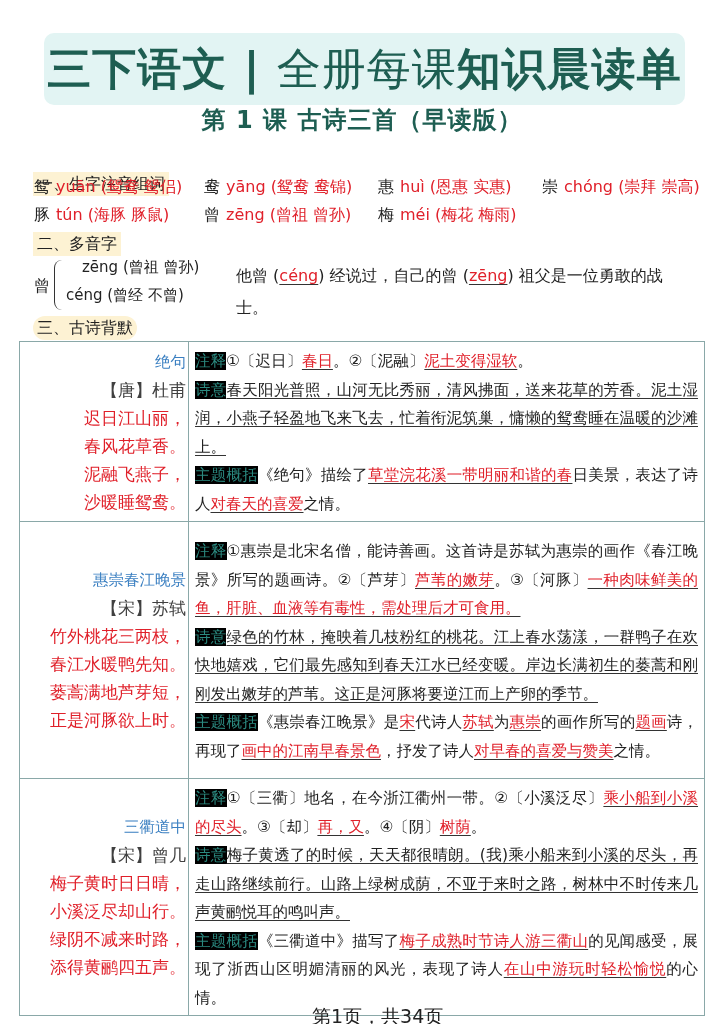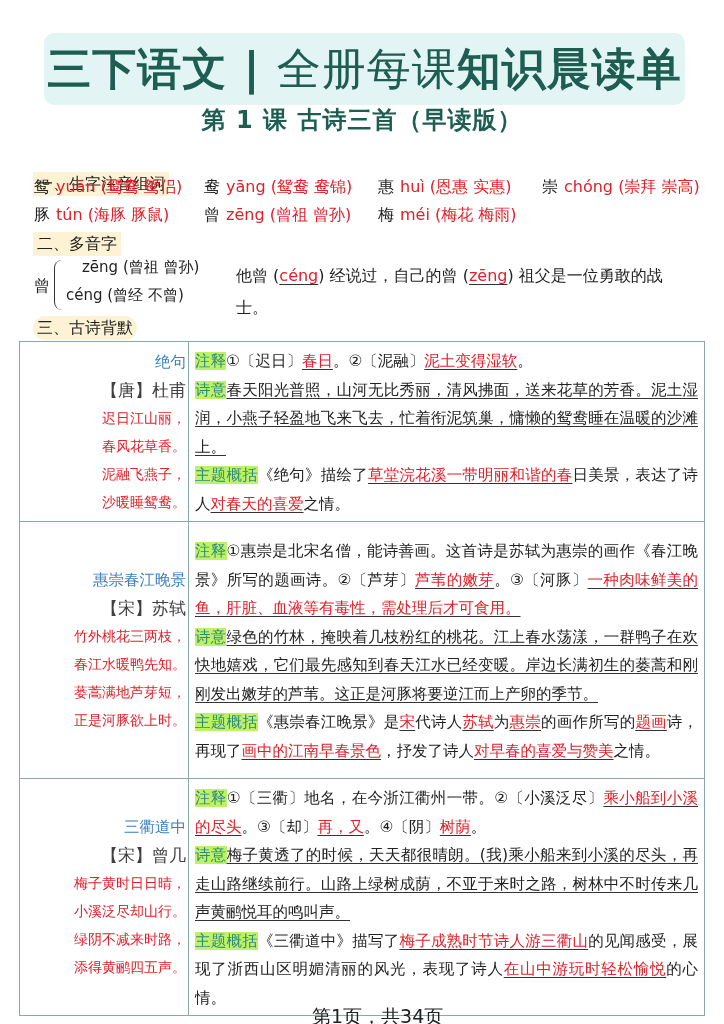--- a/index.html
+++ b/index.html
@@ -46,22 +46,22 @@
 
   table.poems {
     position: absolute; left: 19px; top: 341px; width: 686px;
     border-collapse: collapse; border: 1.5px solid #8aa8a8;
   }
   table.poems td { border: 1.5px solid #8aa8a8; vertical-align: middle; }
   td.left { width: 169px; text-align: right; padding: 4px 2px; }
   td.right { padding: 5px 6px 3px 6px; font-size: 15.5px; line-height: 28.5px; text-align: justify; }
   .ptitle { color: #3a7fc1; font-size: 15.5px; line-height: 28px; }
   .pauthor { color: #404040; font-size: 17px; line-height: 28px; }
-  .pline { color: #e0202a; font-size: 14px; line-height: 28px; }
-  .lab { background: #bef264; color: #2b8a80; }
+  .pline { color: #e0202a; font-size: 17px; line-height: 28px; }
+  .lab { background: #000000; color: #2b8a80; }
   .ul { text-decoration: underline; text-underline-offset: 3px; text-decoration-color: #333; }
   .ulr { color: #e0202a; text-decoration: underline; text-underline-offset: 3px; text-decoration-color: #333; }
 
   .footer {
     position: absolute; left: 0; top: 1004px; width: 724px; height: 20px;
   }
   .footer .page { position: absolute; left: 312px; top: 0; font-size: 19px; color: #222; }
   .footer .src { position: absolute; left: 444px; top: 3px; font-size: 10px; color: #666; margin-top: 21px; }
 </style>
 </head>

